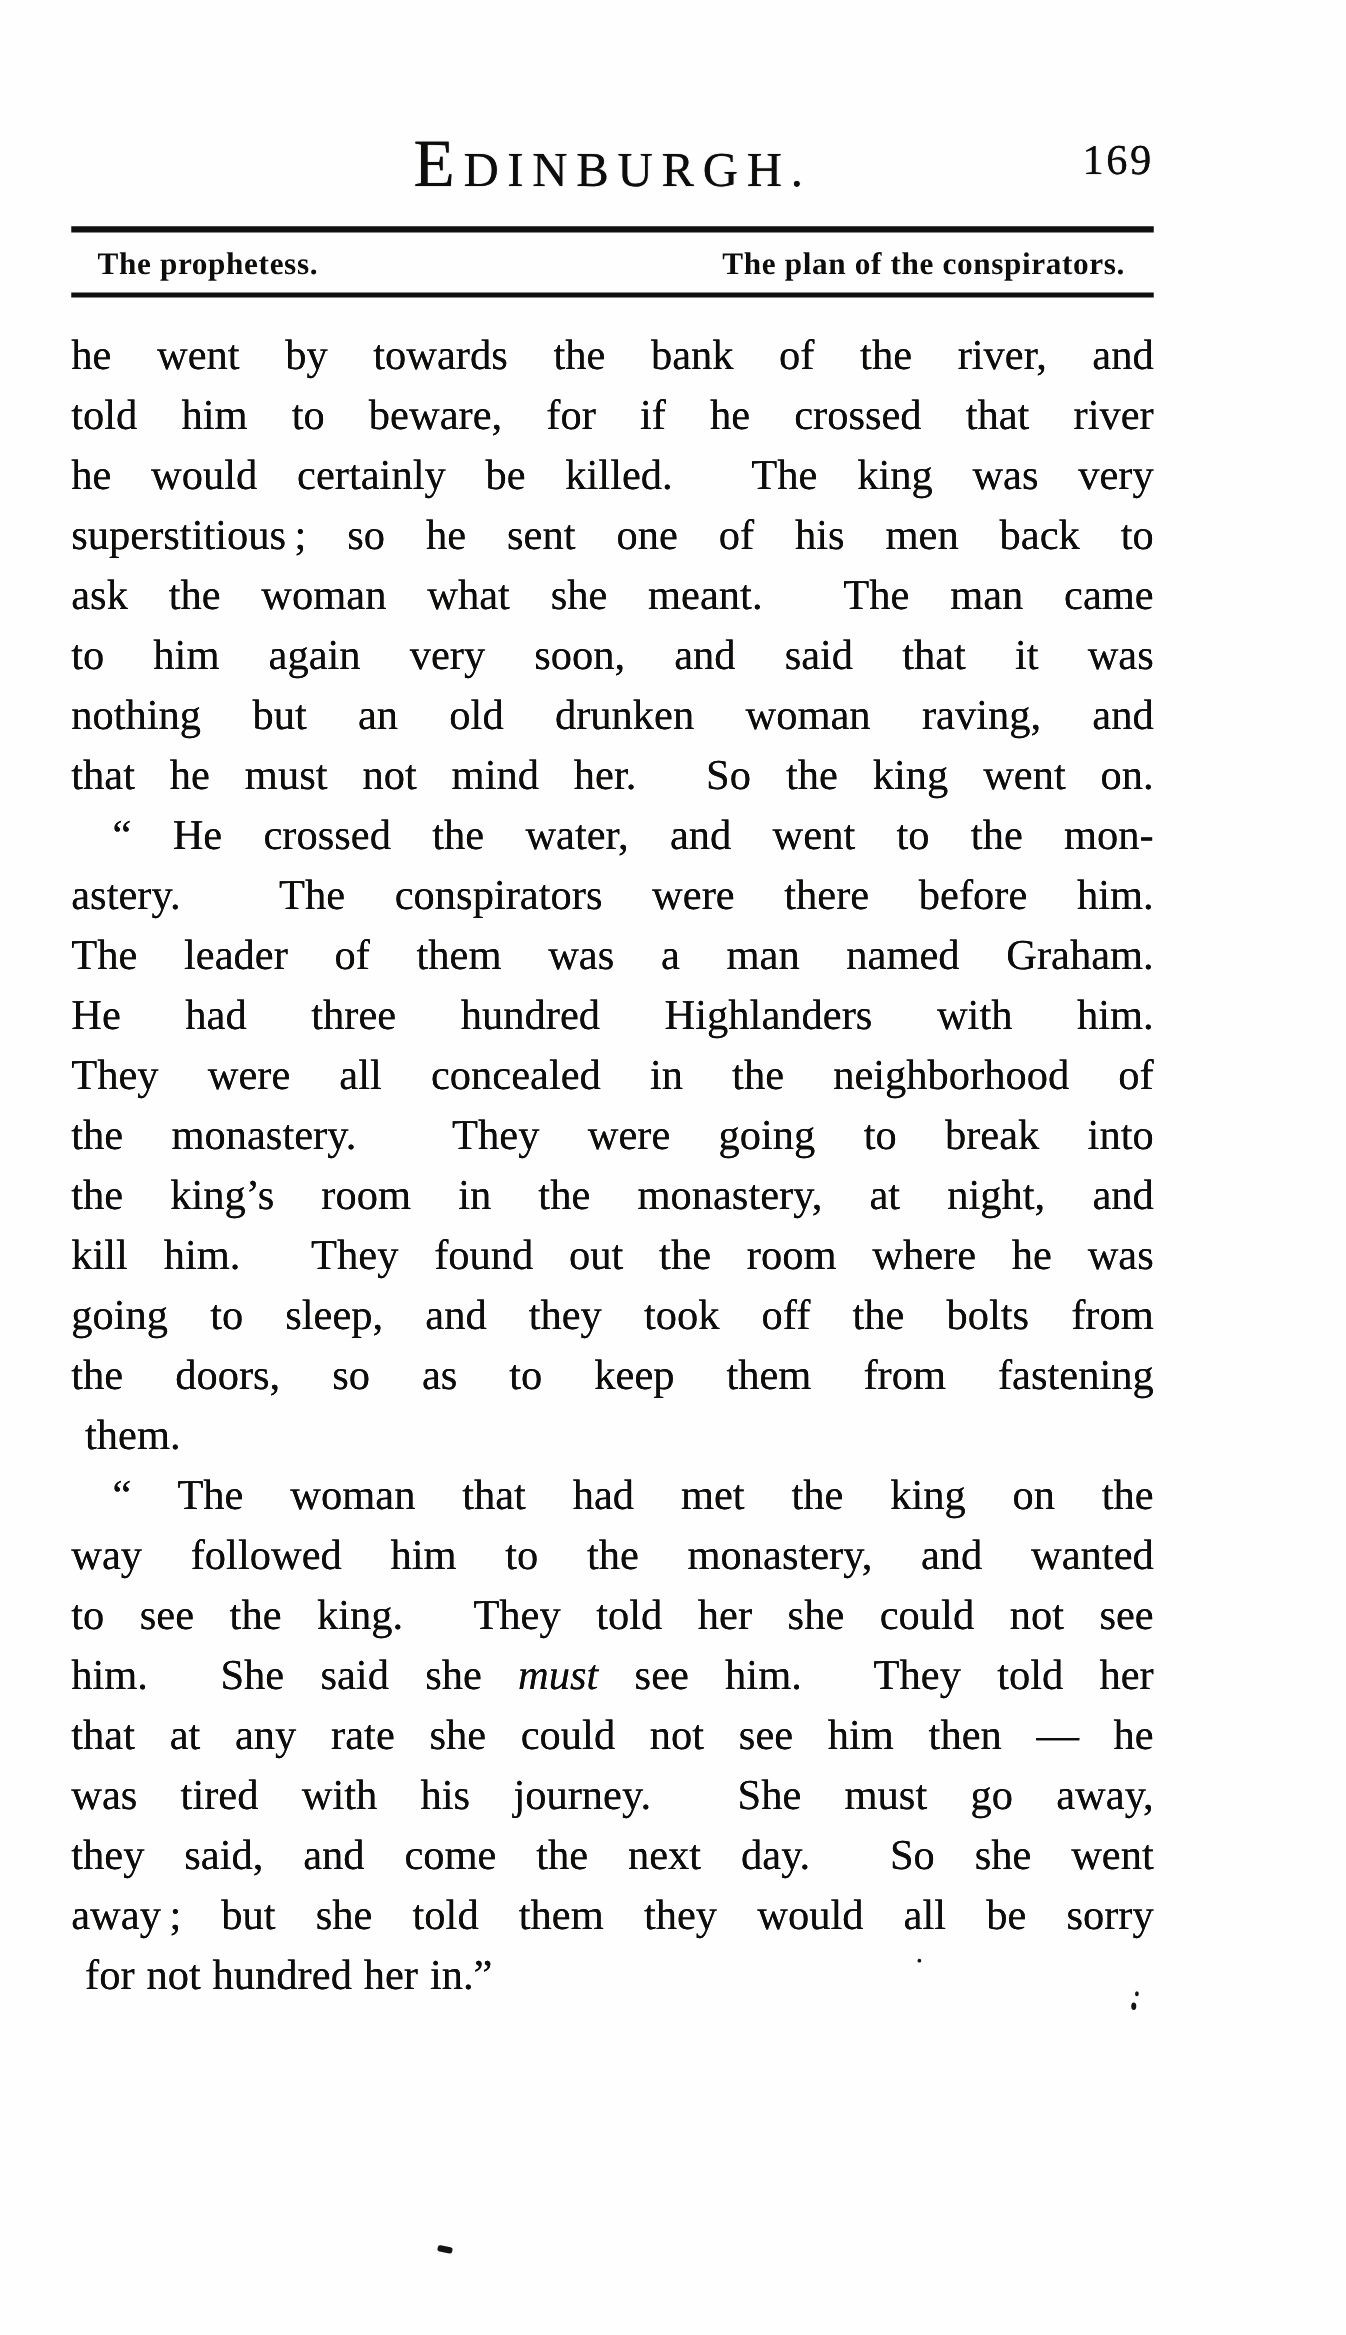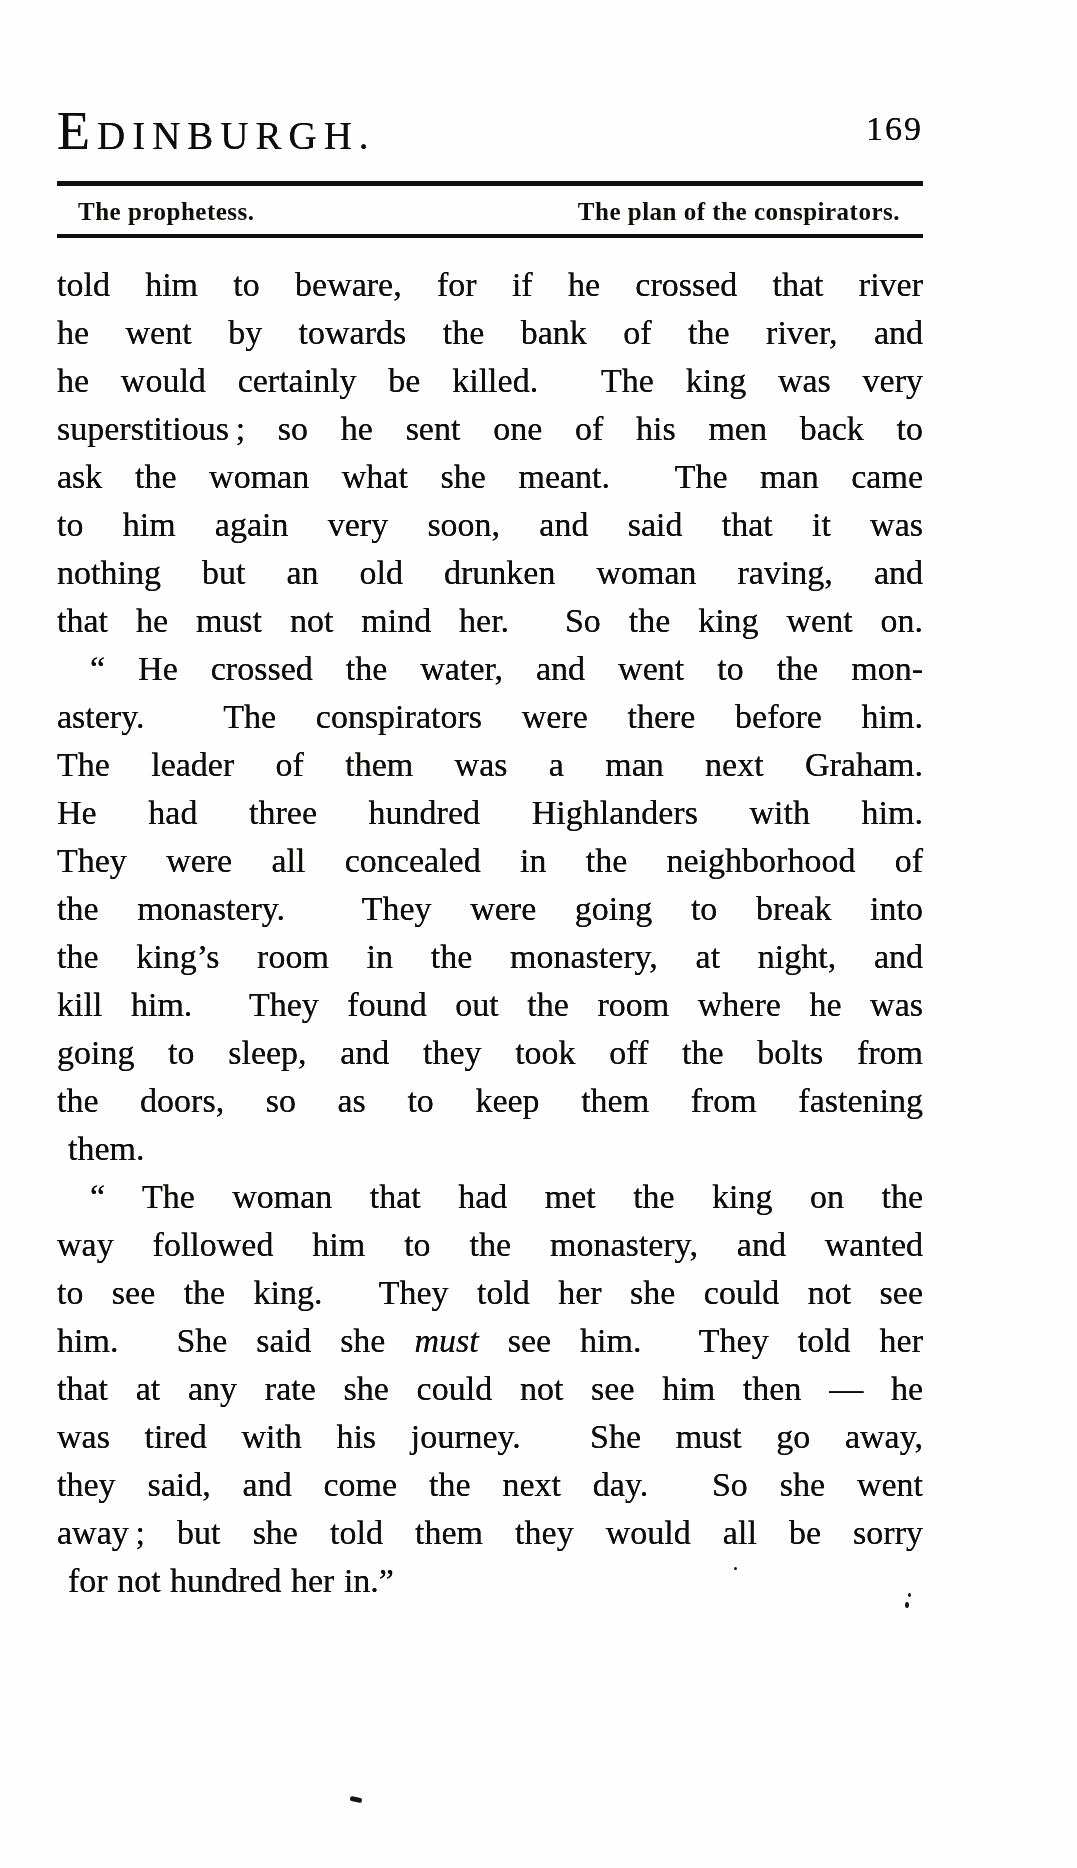--- a/index.html
+++ b/index.html
@@ -19,20 +19,21 @@
     top: 0;
     width: 866px;
     height: 100%;
   }
   
   .title-row {
     position: absolute;
     top: 104px;
     left: 0;
     right: 0;
+    text-align: center;
     line-height: 1;
     white-space: nowrap;
   }
   .title {
     font-size: 39px;
     letter-spacing: 7px;
     text-shadow: 0 0 0.6px currentColor;
   }
   .title .initial {
     font-size: 54px;
@@ -108,31 +109,31 @@
     <div class="rule rule-thick"></div>
 
     <div class="heads-row">
       <span class="head-left">The prophetess.</span>
       <span class="head-right">The plan of the conspirators.</span>
     </div>
 
     <div class="rule rule-thin"></div>
 
     <div class="body-text">
+        <div class="line"><span>he went by towards the bank of the river, and</span></div>
         <div class="line"><span>told him to beware, for if he crossed that river</span></div>
-        <div class="line"><span>he went by towards the bank of the river, and</span></div>
         <div class="line"><span>he would certainly be killed.&nbsp; The king was very</span></div>
         <div class="line"><span>superstitious ; so he sent one of his men back to</span></div>
         <div class="line"><span>ask the woman what she meant.&nbsp; The man came</span></div>
         <div class="line"><span>to him again very soon, and said that it was</span></div>
         <div class="line"><span>nothing but an old drunken woman raving, and</span></div>
         <div class="line"><span>that he must not mind her.&nbsp; So the king went on.</span></div>
         <div class="line indent"><span>“ He crossed the water, and went to the mon-</span></div>
         <div class="line"><span>astery.&nbsp; The conspirators were there before him.</span></div>
-        <div class="line"><span>The leader of them was a man next Graham.</span></div>
+        <div class="line"><span>The leader of them was a man named Graham.</span></div>
         <div class="line"><span>He had three hundred Highlanders with him.</span></div>
         <div class="line"><span>They were all concealed in the neighborhood of</span></div>
         <div class="line"><span>the monastery.&nbsp; They were going to break into</span></div>
         <div class="line"><span>the king’s room in the monastery, at night, and</span></div>
         <div class="line"><span>kill him.&nbsp; They found out the room where he was</span></div>
         <div class="line"><span>going to sleep, and they took off the bolts from</span></div>
         <div class="line"><span>the doors, so as to keep them from fastening</span></div>
         <div class="line flush"><span>them.</span></div>
         <div class="line indent"><span>“ The woman that had met the king on the</span></div>
         <div class="line"><span>way followed him to the monastery, and wanted</span></div>

